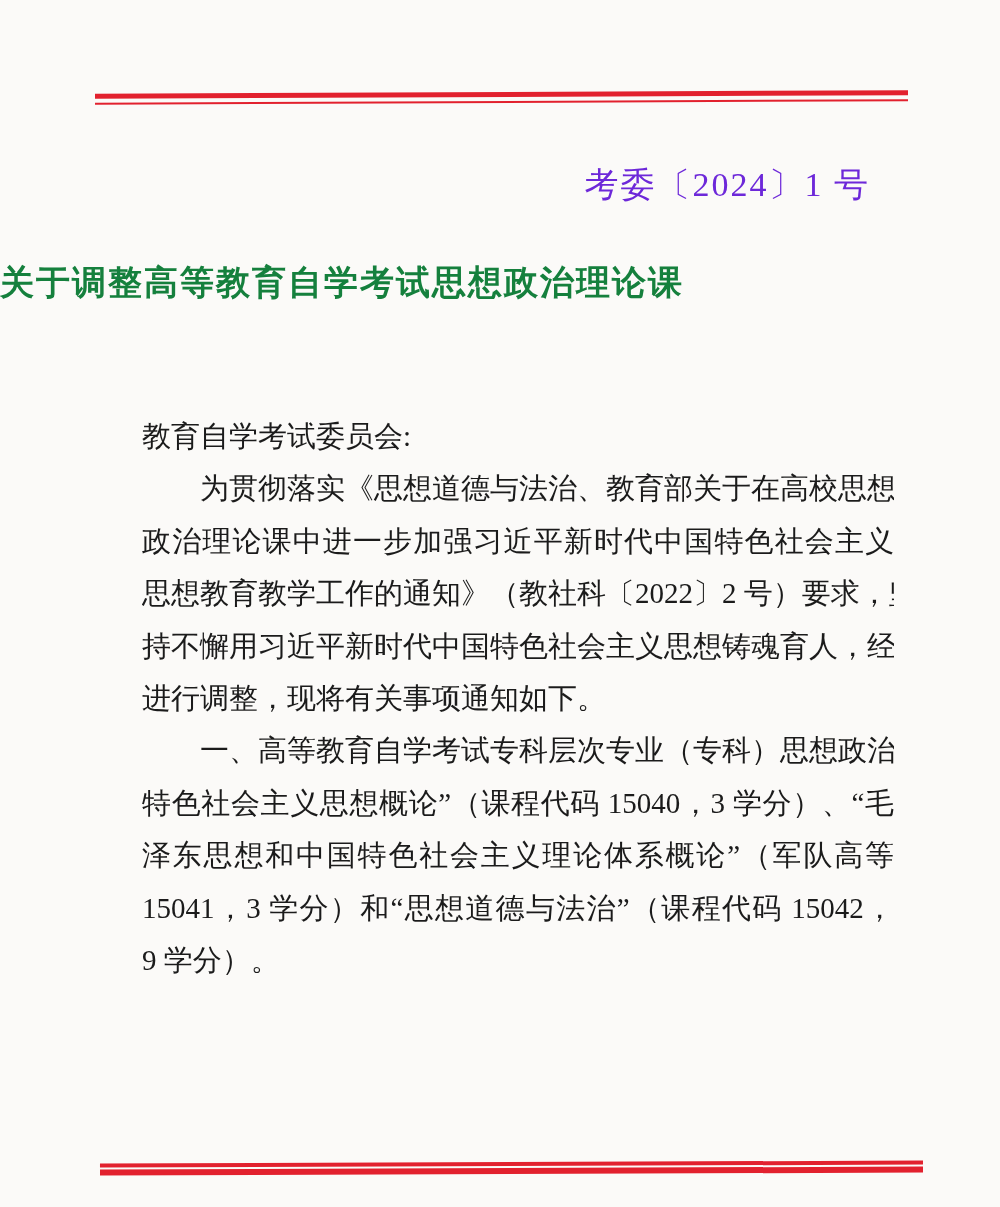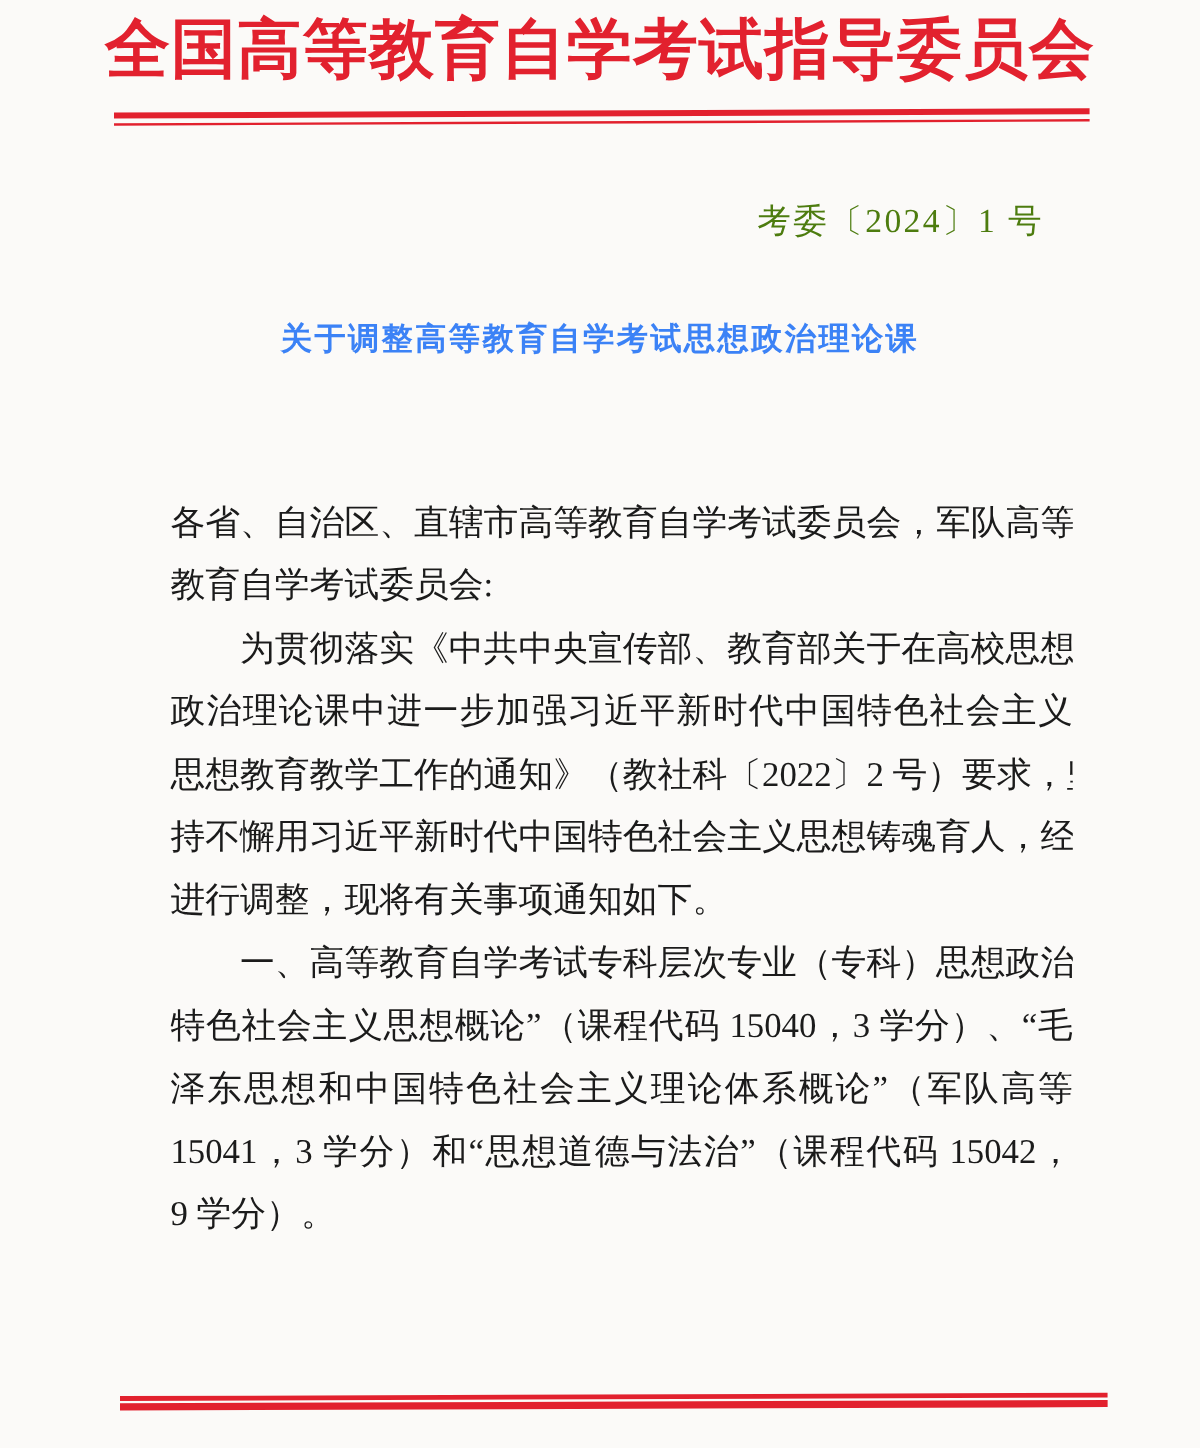--- a/index.html
+++ b/index.html
@@ -44,37 +44,37 @@
     transform: rotate(-0.25deg);
   }
   .rule-top .bar-a { height: 5px; background: var(--red); }
   .rule-top .bar-b { height: 2.5px; background: var(--red); margin-top: 3.5px; }
 
   
   .doc-no {
     position: absolute;
     top: 166px;
     right: 130px;
-    font-size: 28px;
+    font-size: 34px;
     line-height: 38px;
-    color: #4d7c0f;
+    color: #6d28d9;
     letter-spacing: 2px;
     font-family: "Liberation Serif", "DejaVu Serif", serif;
   }
 
   
   .doc-title {
     position: absolute;
     top: 256px;
     left: 0;
     width: 100%;
-    text-align: center;
-    color: #3b82f6;
+    text-align: left;
+    color: #15803d;
     font-weight: 700;
-    font-size: 26px;
+    font-size: 34px;
     line-height: 52px;
     letter-spacing: 2px;
     font-family: "Liberation Sans", "DejaVu Sans", sans-serif;
   }
 
   
   .doc-body {
     position: absolute;
     top: 410px;
     left: 142px;
@@ -103,37 +103,35 @@
     transform: rotate(-0.2deg);
   }
   .rule-bottom .bar-a { height: 4px; background: var(--red); }
   .rule-bottom .bar-b { height: 6px; background: var(--red); margin-top: 2px; }
 </style>
 </head>
 <body>
 
 <div class="page">
 
-  <h1 class="org-name">全国高等教育自学考试指导委员会</h1>
 
   <div class="rule-top">
     <div class="bar-a"></div>
     <div class="bar-b"></div>
   </div>
 
   <div class="doc-no">考委〔2024〕1 号</div>
 
   <div class="doc-title">
     <div>关于调整高等教育自学考试思想政治理论课</div>
   </div>
 
   <div class="doc-body">
-    <div class="ln">各省、自治区、直辖市高等教育自学考试委员会，军队高等</div>
     <div class="ln end">教育自学考试委员会:</div>
-    <div class="ln indent">为贯彻落实《中共中央宣传部、教育部关于在高校思想</div>
+    <div class="ln indent">为贯彻落实《思想道德与法治、教育部关于在高校思想</div>
     <div class="ln">政治理论课中进一步加强习近平新时代中国特色社会主义</div>
     <div class="ln">思想教育教学工作的通知》（教社科〔2022〕2 号）要求，坚</div>
     <div class="ln">持不懈用习近平新时代中国特色社会主义思想铸魂育人，经</div>
     <div class="ln end">进行调整，现将有关事项通知如下。</div>
     <div class="ln indent">一、高等教育自学考试专科层次专业（专科）思想政治</div>
     <div class="ln">特色社会主义思想概论”（课程代码 15040，3 学分）、“毛</div>
     <div class="ln">泽东思想和中国特色社会主义理论体系概论”（军队高等</div>
     <div class="ln">15041，3 学分）和“思想道德与法治”（课程代码 15042，</div>
     <div class="ln end">9 学分）。</div>
   </div>

